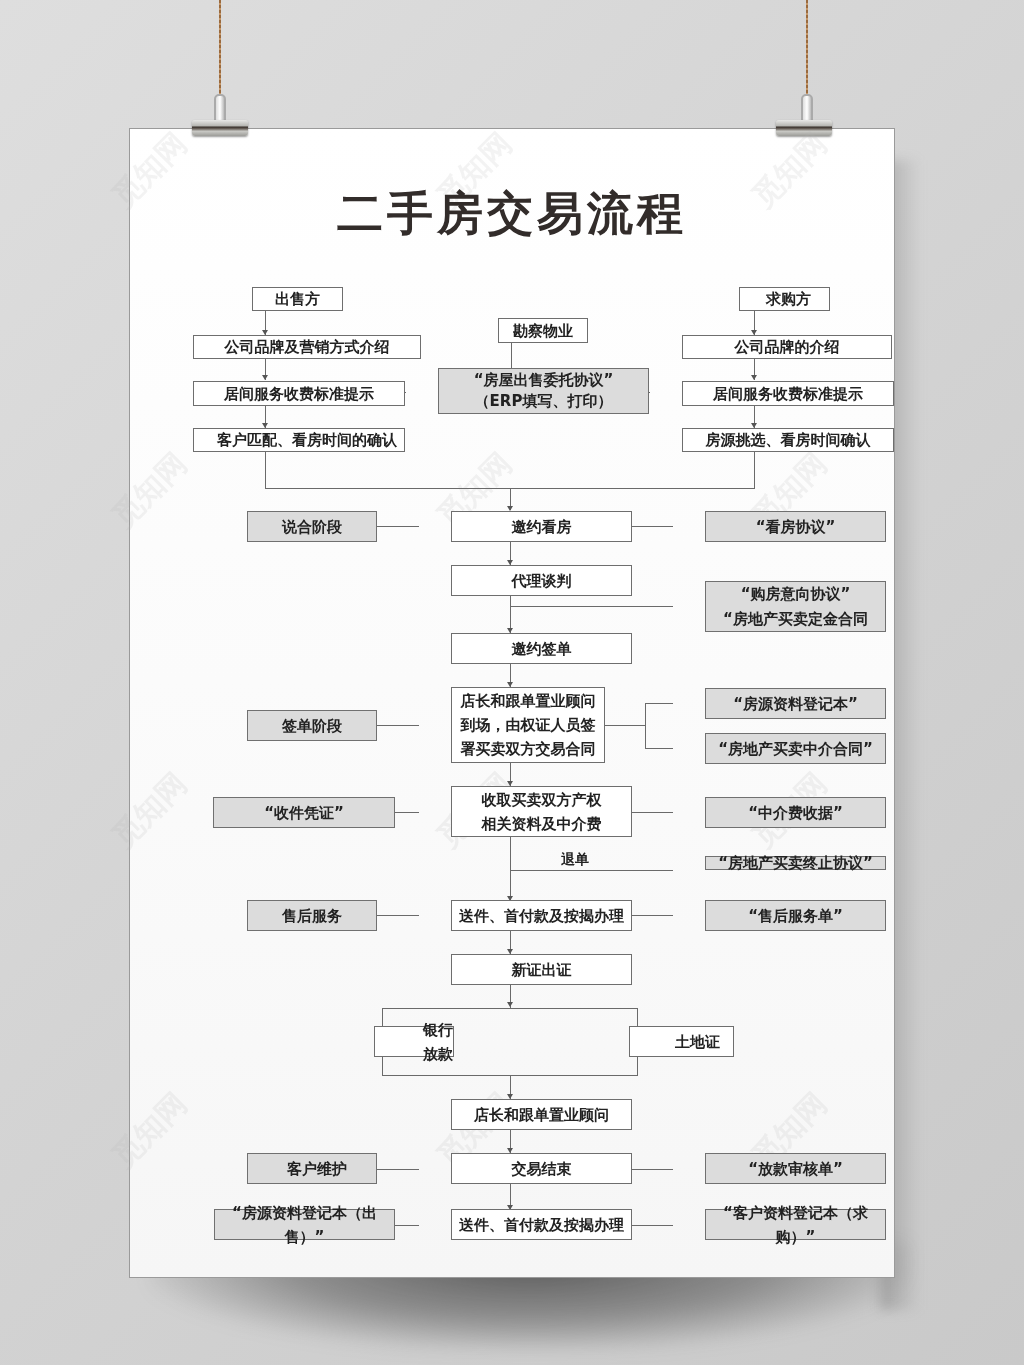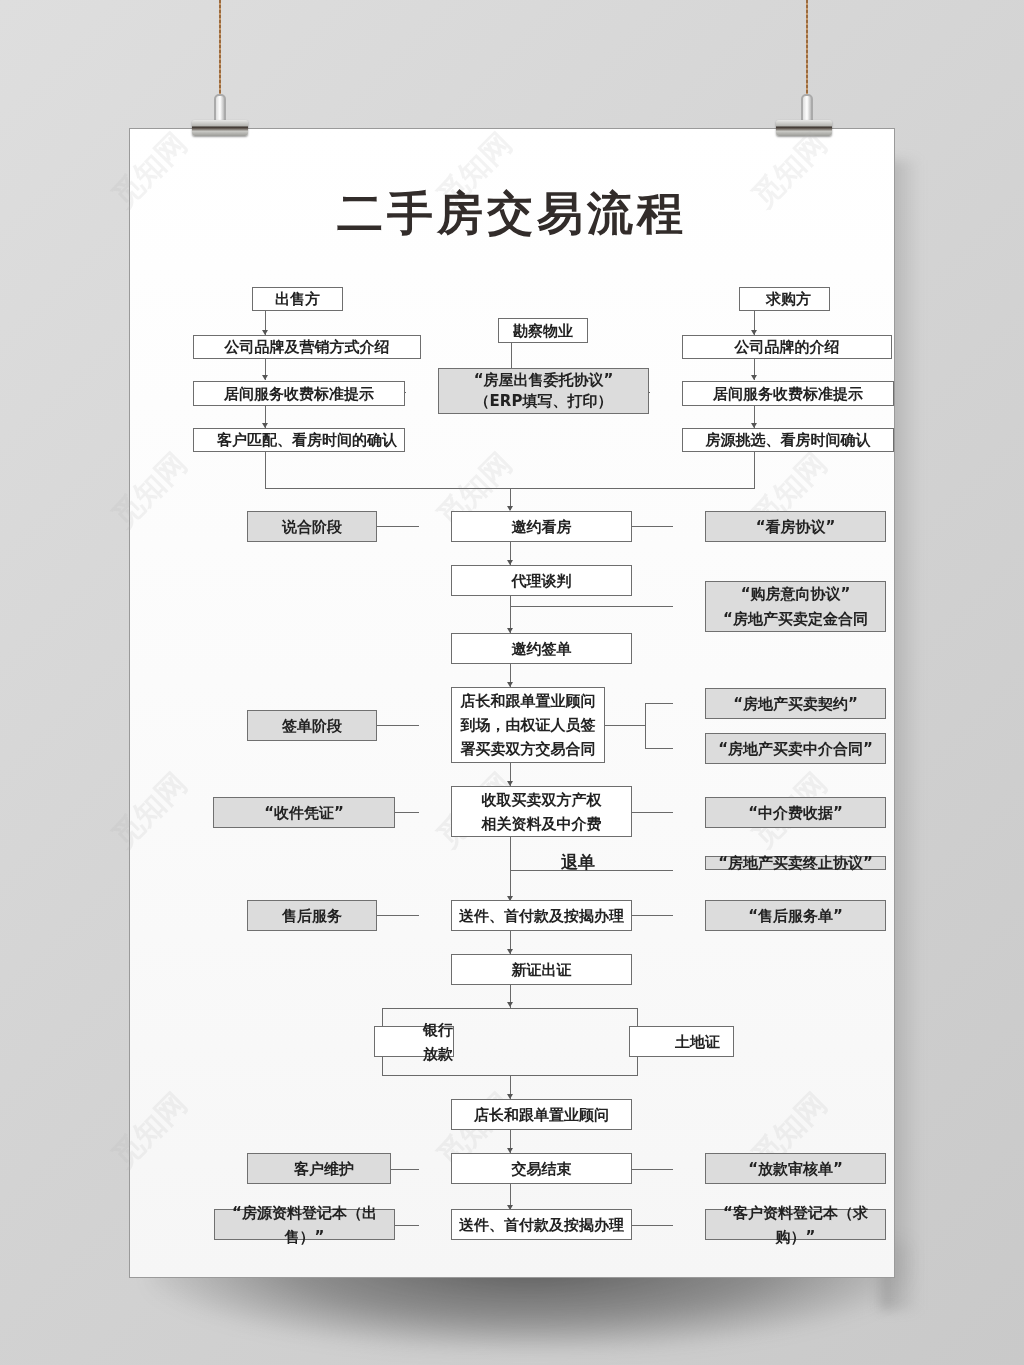--- a/index.html
+++ b/index.html
@@ -25,21 +25,21 @@
     font-size:46px;font-weight:bold;color:#322c2a;letter-spacing:4px;
     font-family:"DejaVu Sans","Liberation Sans",sans-serif;}
   .box{position:absolute;box-sizing:border-box;border:1.5px solid #6e6e6e;background:#fff;
     display:flex;align-items:center;justify-content:center;text-align:center;
     font-size:15px;font-weight:bold;color:#222;line-height:24px;white-space:pre-line;margin-left:32px;}
   .box.doc{background:#dcdcdc;border-color:#707070;}
   .line{position:absolute;background:#6a6a6a;}
   .h{height:1px;}
   .v{width:1px;}
   .arrow{position:absolute;width:0;height:0;border-left:3px solid transparent;border-right:3px solid transparent;border-top:5px solid #555;}
-  .label{position:absolute;font-size:17px;font-weight:bold;color:#222;}
+  .label{position:absolute;font-size:14px;font-weight:bold;color:#222;}
   .wm{position:absolute;font-size:30px;font-weight:bold;color:rgba(180,180,180,.16);transform:rotate(-45deg);white-space:nowrap;pointer-events:none;}
 </style>
 </head>
 <body>
 
 <div class="shadow"></div>
 <div class="shadow-side"></div>
 
 <div class="string" style="left:219px;"></div>
 <div class="string" style="left:806px;"></div>
@@ -163,29 +163,29 @@
 <div class="box" style="left:419px;top:954px;width:181px;height:31px;">新证出证</div>
 <div class="box" style="left:342px;top:1026px;width:80px;height:31px;padding-left:48px;">银行放款</div>
 <div class="box" style="left:597px;top:1026px;width:105px;height:31px;padding-left:32px;">土地证</div>
 <div class="box" style="left:419px;top:1099px;width:181px;height:31px;">店长和跟单置业顾问</div>
 <div class="box" style="left:419px;top:1153px;width:181px;height:31px;">交易结束</div>
 <div class="box" style="left:419px;top:1209px;width:181px;height:31px;">送件、首付款及按揭办理</div>
 
 <div class="box doc" style="left:215px;top:511px;width:130px;height:31px;">说合阶段</div>
 <div class="box doc" style="left:215px;top:710px;width:130px;height:31px;">签单阶段</div>
 <div class="box doc" style="left:215px;top:900px;width:130px;height:31px;">售后服务</div>
-<div class="box doc" style="left:215px;top:1153px;width:144px;height:31px;padding-left:10px;">客户维护</div>
+<div class="box doc" style="left:215px;top:1153px;width:130px;height:31px;padding-left:10px;">客户维护</div>
 
 <div class="box doc" style="left:181px;top:797px;width:182px;height:31px;">“收件凭证”</div>
 <div class="box doc" style="left:182px;top:1209px;width:181px;height:31px;">“房源资料登记本（出售）”</div>
 
 <div class="box doc" style="left:673px;top:511px;width:181px;height:31px;">“看房协议”</div>
 <div class="box doc" style="left:673px;top:581px;width:181px;height:51px;line-height:25px;">“购房意向协议”
 “房地产买卖定金合同</div>
-<div class="box doc" style="left:673px;top:688px;width:181px;height:31px;">“房地产买卖契约”</div>
+<div class="box doc" style="left:673px;top:688px;width:181px;height:31px;">“房源资料登记本”</div>
 <div class="box doc" style="left:673px;top:733px;width:181px;height:31px;">“房地产买卖中介合同”</div>
 <div class="box doc" style="left:673px;top:797px;width:181px;height:31px;">“中介费收据”</div>
 <div class="box doc" style="left:673px;top:856px;width:181px;height:14px;">“房地产买卖终止协议”</div>
 <div class="box doc" style="left:673px;top:900px;width:181px;height:31px;">“售后服务单”</div>
 <div class="box doc" style="left:673px;top:1153px;width:181px;height:31px;">“放款审核单”</div>
 <div class="box doc" style="left:673px;top:1209px;width:181px;height:31px;">“客户资料登记本（求购）”</div>
 
 <div class="label" style="left:561px;top:851px;">退单</div>
 
 </body></html>

